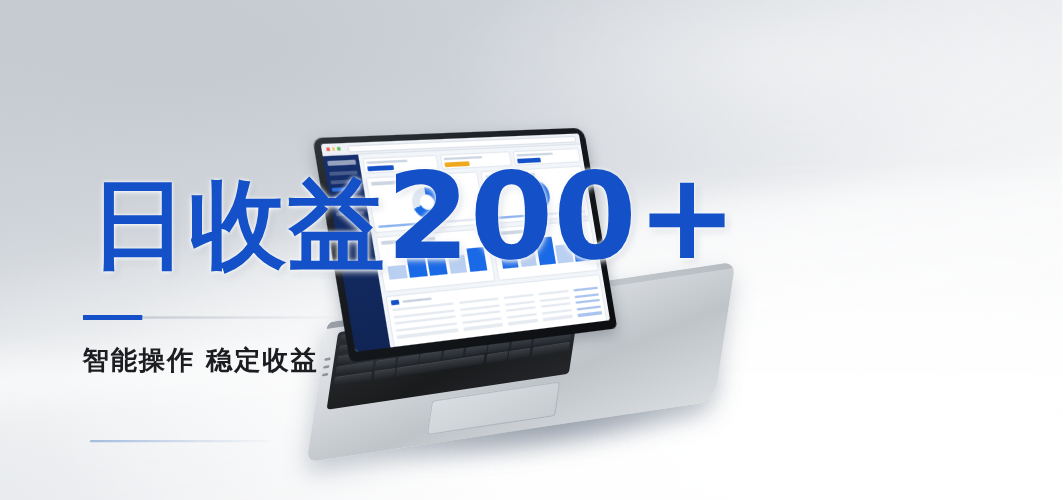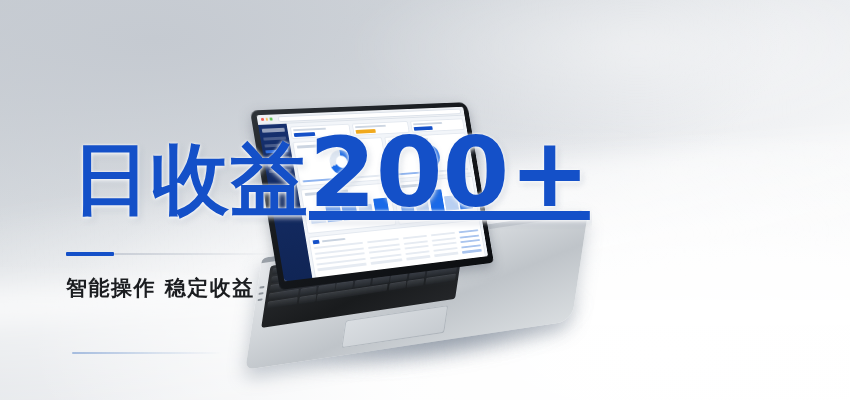--- a/index.html
+++ b/index.html
@@ -25,21 +25,21 @@
   .sheen-c{left:40%;top:-12%;width:70%;height:48%;
     background:radial-gradient(ellipse at 50% 50%, rgba(255,255,255,0.5) 0%, rgba(255,255,255,0) 70%);
     filter:blur(12px);}
 
   
   .headline{position:absolute;z-index:6;color:#1450c8;
     font-weight:bold;letter-spacing:1px;white-space:nowrap;
     text-shadow:0 0 3px rgba(255,255,255,0.95), 0 2px 5px rgba(255,255,255,0.8), 2px 3px 6px rgba(120,135,160,0.30);}
   .line1{left:178px;top:48px;font-size:66px;line-height:68px;}
   .line2{left:72px;top:133px;font-size:78px;line-height:80px;}
-  .line2 .num{font-size:96px;letter-spacing:0px;text-decoration:underline;}
+  .line2 .num{font-size:96px;letter-spacing:0px;}
 
   
   #laptop-wrap{position:absolute;left:262px;top:108px;width:350px;height:265px;z-index:4;}
 
   .lap-shadow{position:absolute;left:-4px;top:178px;width:330px;height:80px;
     background:radial-gradient(ellipse at 50% 50%, rgba(110,122,140,0.46) 0%, rgba(120,132,150,0.22) 42%, rgba(130,140,155,0) 72%);
     transform:rotate(-8deg);filter:blur(7px);}
   .lap-shadow2{position:absolute;left:60px;top:205px;width:260px;height:48px;
     background:radial-gradient(ellipse at 50% 50%, rgba(100,112,130,0.34) 0%, rgba(120,132,150,0) 70%);
     transform:rotate(-9deg);filter:blur(9px);}

